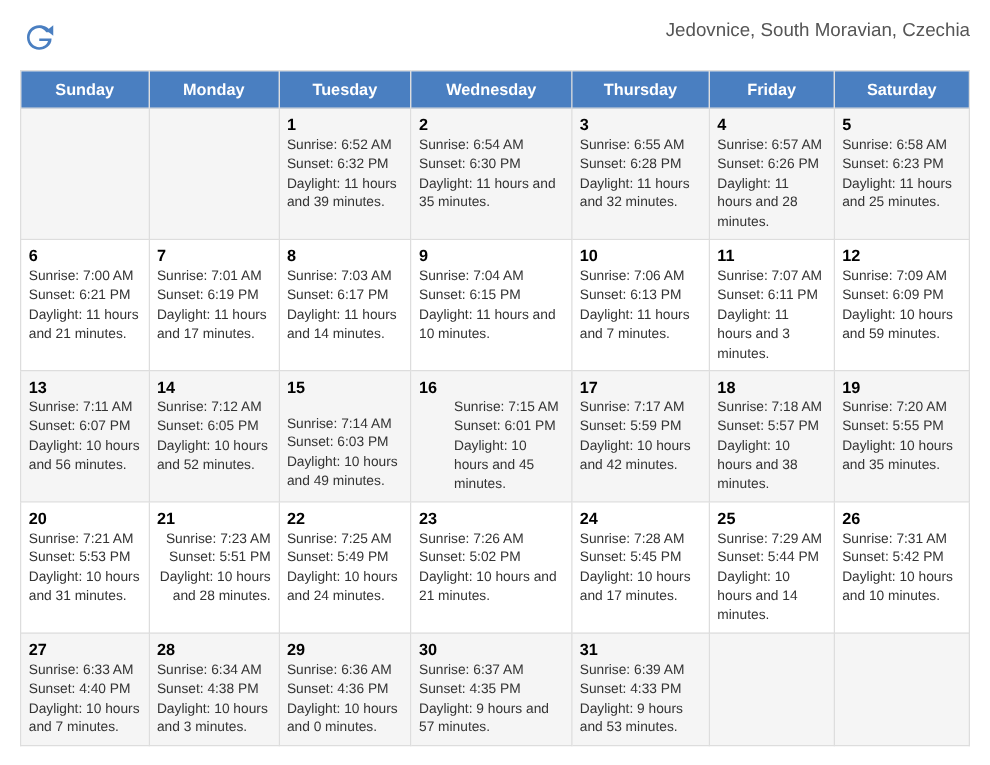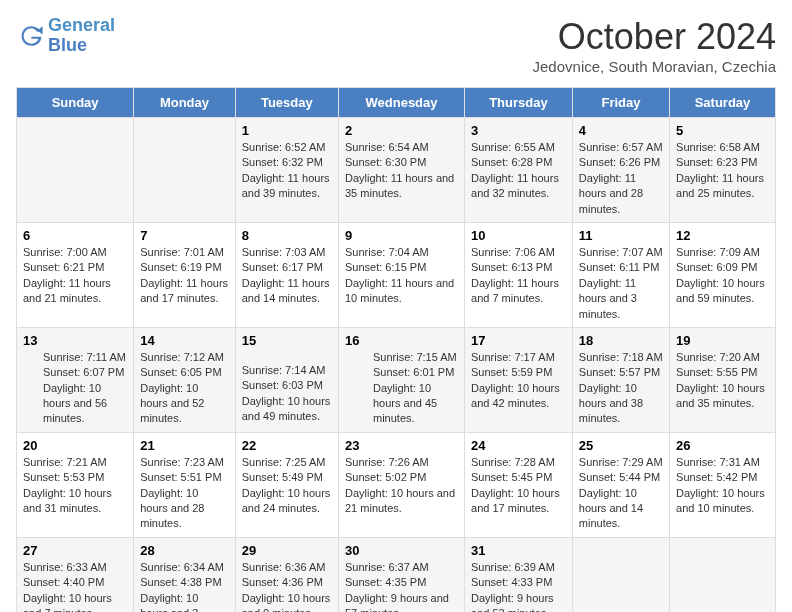--- a/index.html
+++ b/index.html
@@ -94,27 +94,22 @@
   </style>
 </head>
 <body>
 
 <div class="header">
   <div class="logo">
     <svg class="logo-icon" viewBox="0 0 40 40" xmlns="http://www.w3.org/2000/svg">
       <path d="M 8 20 C 8 12 14 6 22 6 C 28 6 33 9 36 14 L 30 14 C 28 11 25 9 22 9 C 16 9 11 14 11 20 C 11 26 16 31 22 31 C 27 31 31 28 32 24 L 22 24 L 22 21 L 36 21 L 36 22 C 36 29 29 34 22 34 C 14 34 8 28 8 20 Z" fill="#4a7fc1"></path>
       <path d="M 33 10 L 38 6 L 38 18 L 33 14 Z" fill="#4a7fc1"></path>
     </svg>
-    <div class="logo-text">
-      <div><span>General</span></div>
-      <div><span style="color:#4a7fc1">Blue</span></div>
-    </div>
   </div>
   <div class="title-block">
-    <div class="month-title">October 2024</div>
     <div class="subtitle">Jedovnice, South Moravian, Czechia</div>
   </div>
 </div>
 
 <table>
   <thead>
     <tr>
     <th>Sunday</th>
         <th>Monday</th>
         <th>Tuesday</th>
@@ -199,21 +194,21 @@
         <td>
           <span class="day-num">12</span>
           <div class="cell-info" style="white-space: pre-line;">Sunrise: 7:09 AM
 Sunset: 6:09 PM
 Daylight: 10 hours and 59 minutes.</div>
         </td>
       </tr>
       <tr>
         <td>
           <span class="day-num">13</span>
-          <div class="cell-info" style="white-space: pre-line; margin-left: 20px;">Sunrise: 7:11 AM
+          <div class="cell-info" style="white-space: pre-line;">Sunrise: 7:11 AM
 Sunset: 6:07 PM
 Daylight: 10 hours and 56 minutes.</div>
         </td>
         <td>
           <span class="day-num">14</span>
           <div class="cell-info" style="white-space: pre-line;">Sunrise: 7:12 AM
 Sunset: 6:05 PM
 Daylight: 10 hours and 52 minutes.</div>
         </td>
         <td>
@@ -249,21 +244,21 @@
       </tr>
       <tr>
         <td>
           <span class="day-num">20</span>
           <div class="cell-info" style="white-space: pre-line;">Sunrise: 7:21 AM
 Sunset: 5:53 PM
 Daylight: 10 hours and 31 minutes.</div>
         </td>
         <td>
           <span class="day-num">21</span>
-          <div class="cell-info" style="white-space: pre-line;">Sunrise: 7:23 AM
+          <div class="cell-info" style="white-space: pre-line; text-align: right;">Sunrise: 7:23 AM
 Sunset: 5:51 PM
 Daylight: 10 hours and 28 minutes.</div>
         </td>
         <td>
           <span class="day-num">22</span>
           <div class="cell-info" style="white-space: pre-line;">Sunrise: 7:25 AM
 Sunset: 5:49 PM
 Daylight: 10 hours and 24 minutes.</div>
         </td>
         <td>

